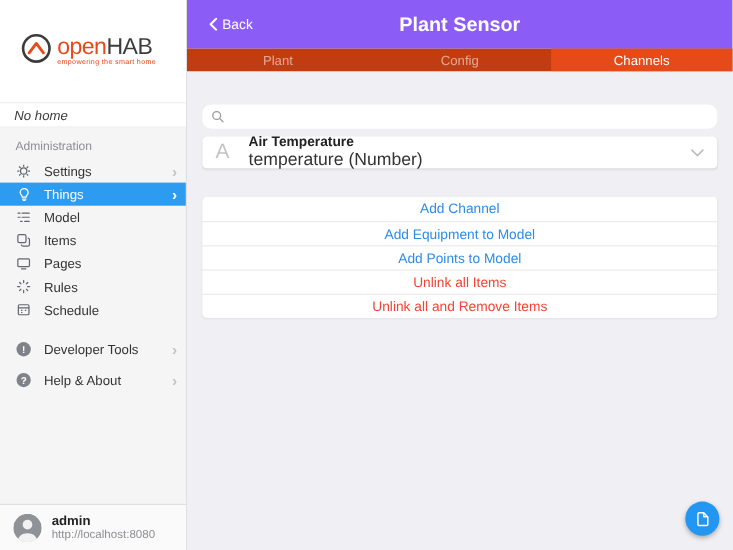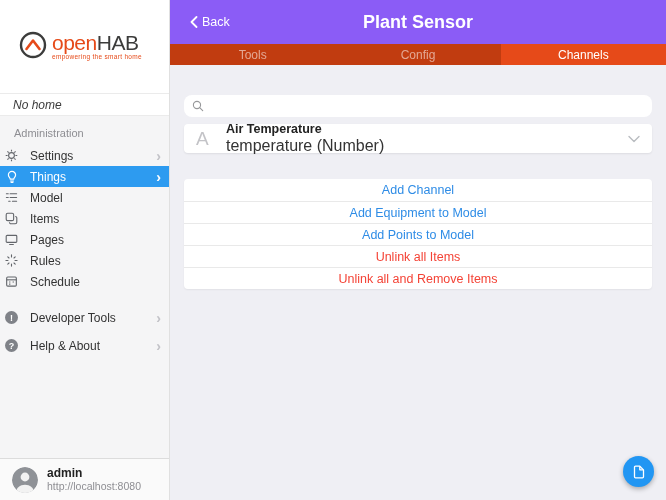--- a/index.html
+++ b/index.html
@@ -16,21 +16,21 @@
   .logo-word { font-size:21px; letter-spacing:-0.5px; }
   .logo-open { color:#e64a19; }
   .logo-hab { color:#3c3c3b; }
   .logo-tagline { display:block; font-size:6.5px; color:#e64a19; text-align:right;
                   margin-top:1px; letter-spacing:0.3px; }
   .no-pages { height:22px; background:#fff; display:flex; align-items:center;
               padding-left:13px; font-style:italic; font-size:12px; color:#3a3a3a;
               border-bottom:1px solid #ebebeb; }
   .sidebar-main { flex:1; overflow:hidden; }
   .section-label { font-size:11px; color:#8e8e93; margin:11px 0 6px 14px; }
-  .menu-item { height:21px; display:flex; align-items:center; padding:0 8px 0 4px;
+  .menu-item { height:21px; display:flex; align-items:center; padding:0 8px 0 14px;
                color:#333; cursor:pointer; }
   .menu-item .mi-icon { width:15px; height:15px; display:flex; align-items:center;
                         justify-content:center; color:#63666b; flex:none; }
   .menu-item .mi-label { font-size:12px; margin-left:11px; flex:1; white-space:nowrap; }
   .menu-item .mi-chevron { font-size:14px; color:#c2c2c7; line-height:1; font-weight:bold; }
   .menu-item.active { background:#2d9bf0; color:#fff; }
   .menu-item.active .mi-icon { color:#fff; }
   .menu-item.active .mi-chevron { color:#fff; }
   .secondary-group { margin-top:15px; }
   .secondary-group .menu-item { margin-bottom:7px; }
@@ -219,21 +219,21 @@
       <span class="back-btn">
         <svg width="8" height="12" viewBox="0 0 8 12">
           <path d="M6.5 1 L1.5 6 L6.5 11" fill="none" stroke="#fff" stroke-width="1.8" stroke-linecap="round" stroke-linejoin="round"></path>
         </svg>
         <span>Back</span>
       </span>
       <span class="nav-title">Plant Sensor</span>
     </div>
 
     <div class="tabbar">
-      <div class="tab">Tools</div>
+      <div class="tab">Plant</div>
       <div class="tab">Config</div>
       <div class="tab active">Channels</div>
     </div>
 
     <div class="page">
 
       <div class="searchbar">
         <span style="display:flex;">
           <svg width="12" height="12" viewBox="0 0 13 13">
             <circle cx="5.4" cy="5.4" r="3.9" fill="none" stroke="#97989a" stroke-width="1.2"></circle>

